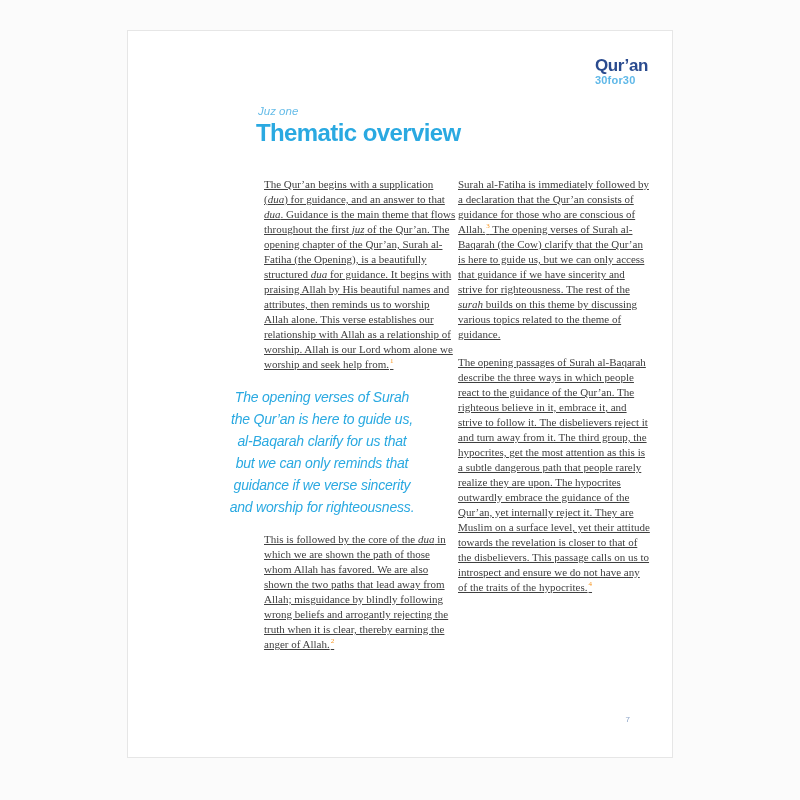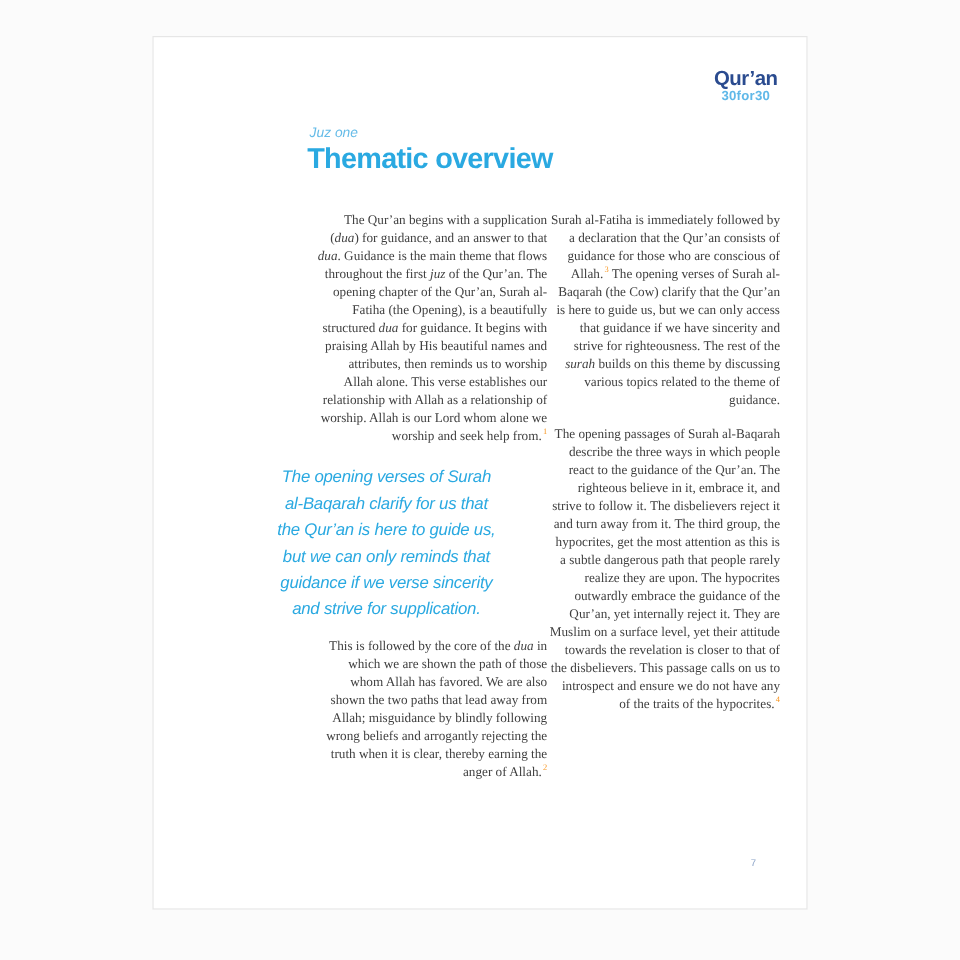--- a/index.html
+++ b/index.html
@@ -11,21 +11,21 @@
     overflow:hidden;
   }
   .page{
     position:absolute;left:127px;top:30px;
     width:546px;height:728px;
     background:#ffffff;
     border:1px solid #e6e6e6;
     box-sizing:border-box;
   }
   
-  .logo{position:absolute;top:26px;right:24px;text-align:center;line-height:1;margin-left:29px;}
+  .logo{position:absolute;top:26px;right:24px;text-align:left;line-height:1;margin-left:29px;}
   .logo-title{
     font-size:17px;font-weight:bold;letter-spacing:-0.4px;
     color:var(--logo-navy,#2a4b8f);
   }
   .logo-sub{
     font-size:11px;font-weight:bold;letter-spacing:0.2px;
     color:var(--logo-light,#5fb8e8);
     margin-top:1px;
   }
   
@@ -43,21 +43,22 @@
   
   .footnotes{position:absolute;left:36px;top:149px;width:96px;}
   .fn{font-size:7.5px;line-height:8px;margin-bottom:6px;color:var(--body-text,#3f3f3f);}
   .fn-num{color:var(--footnote-orange,#f7941e);font-weight:bold;margin-right:3px;}
   
   .body{
     position:absolute;margin:0;
     font-family:"Liberation Serif",serif;
     font-size:11px;line-height:15px;
     color:var(--body-text,#3f3f3f);
-    text-align:right;
+    text-align:left;
+    text-decoration:underline;
   }
   .c1p1{left:136px;top:146px;width:192px;}
   .c1p2{left:136px;top:501px;width:192px;}
   .c2p1{left:330px;top:146px;width:192px;}
   .c2p2{left:330px;top:324px;width:192px;}
   .it{font-style:italic;}
   .fn-sup{
     color:var(--footnote-orange,#f7941e);
     font-size:7px;vertical-align:super;line-height:0;margin-left:1px;
   }
@@ -87,25 +88,25 @@
   </div>
 
   <div class="kicker">Juz one</div>
   <h1 class="title">Thematic overview</h1>
 
 
   <p class="body c1p1"><span>The Qur’an begins with a supplication (</span><span class="it">dua</span><span>) for guidance, and an answer to that </span><span class="it">dua</span><span>. Guidance is the main theme that flows throughout the first </span><span class="it">juz</span><span> of the Qur’an. The opening chapter of the Qur’an, Surah al-Fatiha (the Opening), is a beautifully structured </span><span class="it">dua</span><span> for guidance. It begins with praising Allah by His beautiful names and attributes, then reminds us to worship Allah alone. This verse establishes our relationship with Allah as a relationship of worship. Allah is our Lord whom alone we worship and seek help from.</span><span class="fn-sup">1</span></p>
 
   <div class="quote">
     <div class="quote-line">The opening verses of Surah</div>
+    <div class="quote-line">the Qur’an is here to guide us,</div>
     <div class="quote-line">al-Baqarah clarify for us that</div>
-    <div class="quote-line">the Qur’an is here to guide us,</div>
     <div class="quote-line">but we can only reminds that</div>
     <div class="quote-line">guidance if we verse sincerity</div>
-    <div class="quote-line">and strive for supplication.</div>
+    <div class="quote-line">and worship for righteousness.</div>
   </div>
 
   <p class="body c1p2"><span>This is followed by the core of the </span><span class="it">dua</span><span> in which we are shown the path of those whom Allah has favored. We are also shown the two paths that lead away from Allah; misguidance by blindly following wrong beliefs and arrogantly rejecting the truth when it is clear, thereby earning the anger of Allah.</span><span class="fn-sup">2</span></p>
 
   <p class="body c2p1"><span>Surah al-Fatiha is immediately followed by a declaration that the Qur’an consists of guidance for those who are conscious of Allah.</span><span class="fn-sup">3</span><span> The opening verses of Surah al-Baqarah (the Cow) clarify that the Qur’an is here to guide us, but we can only access that guidance if we have sincerity and strive for righteousness. The rest of the </span><span class="it">surah</span><span> builds on this theme by discussing various topics related to the theme of guidance.</span></p>
   <p class="body c2p2"><span>The opening passages of Surah al-Baqarah describe the three ways in which people react to the guidance of the Qur’an. The righteous believe in it, embrace it, and strive to follow it. The disbelievers reject it and turn away from it. The third group, the hypocrites, get the most attention as this is a subtle dangerous path that people rarely realize they are upon. The hypocrites outwardly embrace the guidance of the Qur’an, yet internally reject it. They are Muslim on a surface level, yet their attitude towards the revelation is closer to that of the disbelievers. This passage calls on us to introspect and ensure we do not have any of the traits of the hypocrites.</span><span class="fn-sup">4</span></p>
 
   <div class="pagenum">7</div>
 
 </div>

